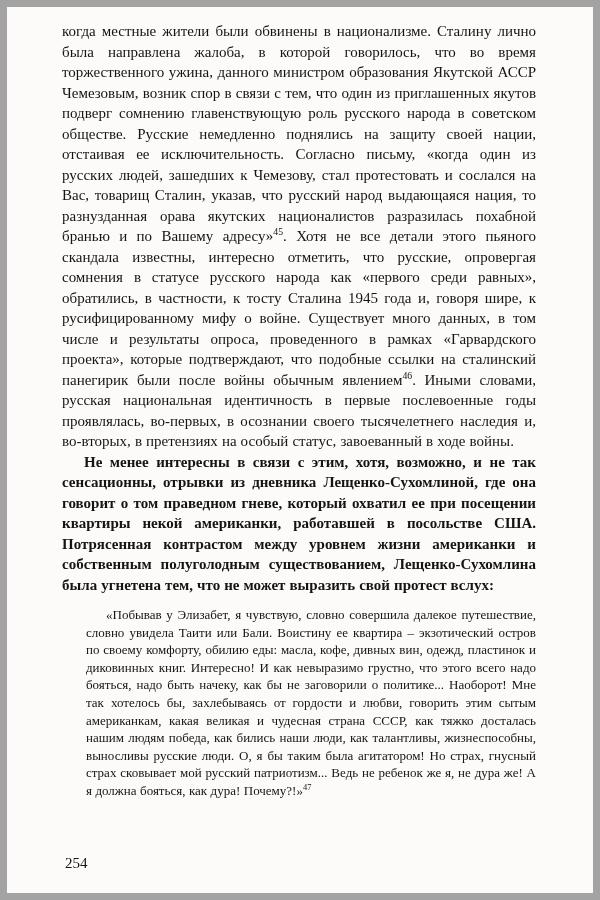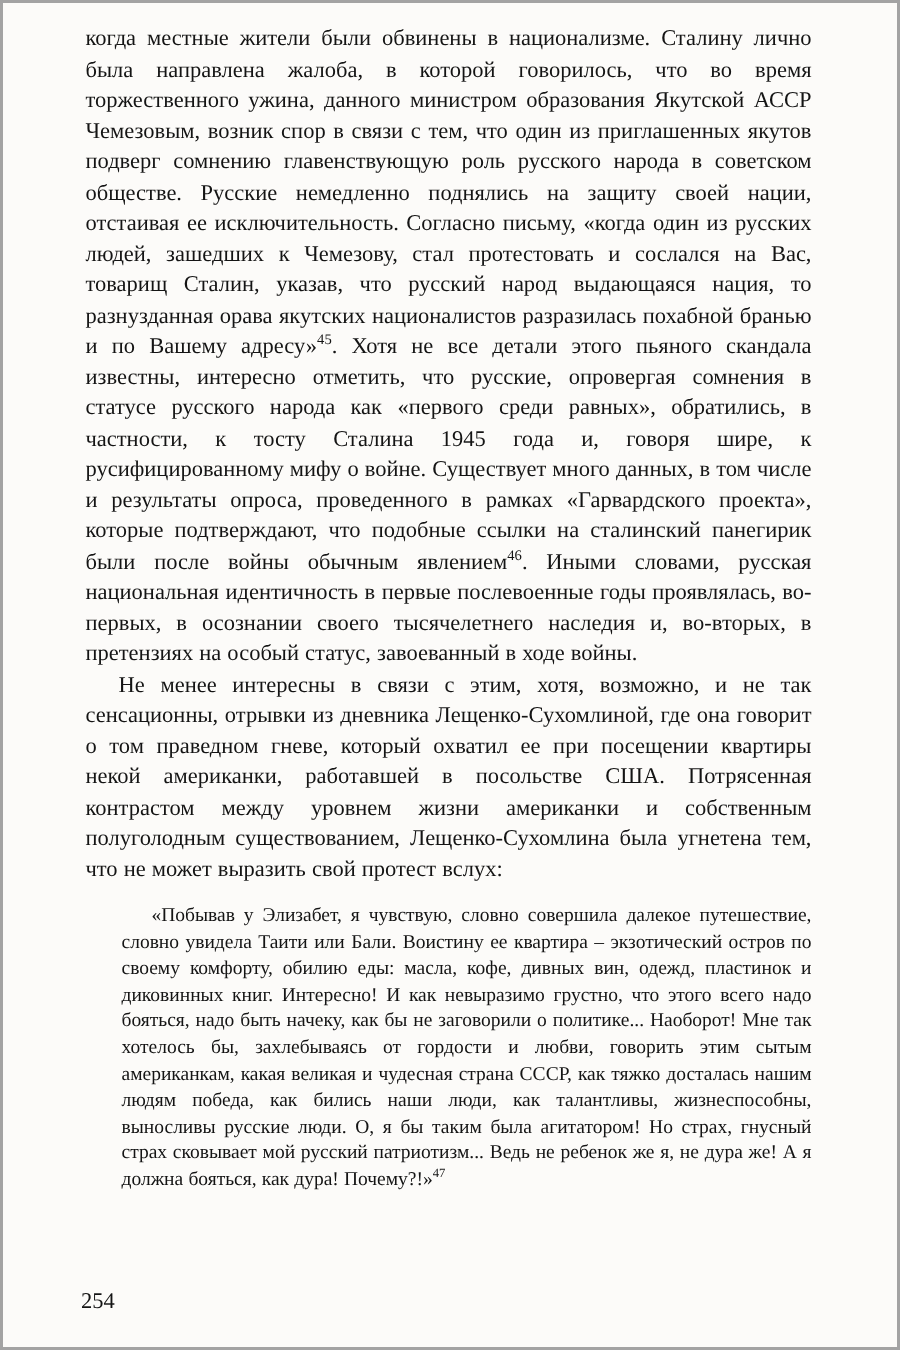--- a/index.html
+++ b/index.html
@@ -11,49 +11,50 @@
     position: relative;
     width: 600px;
     height: 900px;
     margin: 0 auto;
     background: #fcfbf9;
     box-sizing: border-box;
     padding: 14px 57px 0 55px;
     font-family: "Liberation Serif", "DejaVu Serif", serif;
     color: #141414;
     overflow: hidden;
-    border: 2px solid #a3a3a3;
+    border: 7px solid #a3a3a3;
   }
   .para {
     margin: 0;
     font-size: 15px;
     line-height: 20.5px;
     text-align: justify;
     word-spacing: 0.3px;
   }
   .para.indent {
     text-indent: 22px;
+    font-weight: bold;
   }
   .quote {
     margin: 11px 0 0 24px;
     padding: 0;
     font-size: 13px;
     line-height: 17.6px;
     text-align: justify;
     text-indent: 20px;
     word-spacing: 0.2px;
   }
   sup.fn {
     font-size: 0.65em;
     line-height: 0;
     vertical-align: super;
   }
   .page-number {
     position: absolute;
-    left: 52px;
+    left: 58px;
     bottom: 21px;
     font-size: 15px;
     color: #141414;
   }
 </style>
 </head>
 <body>
 
 <div class="scan-page">
 

